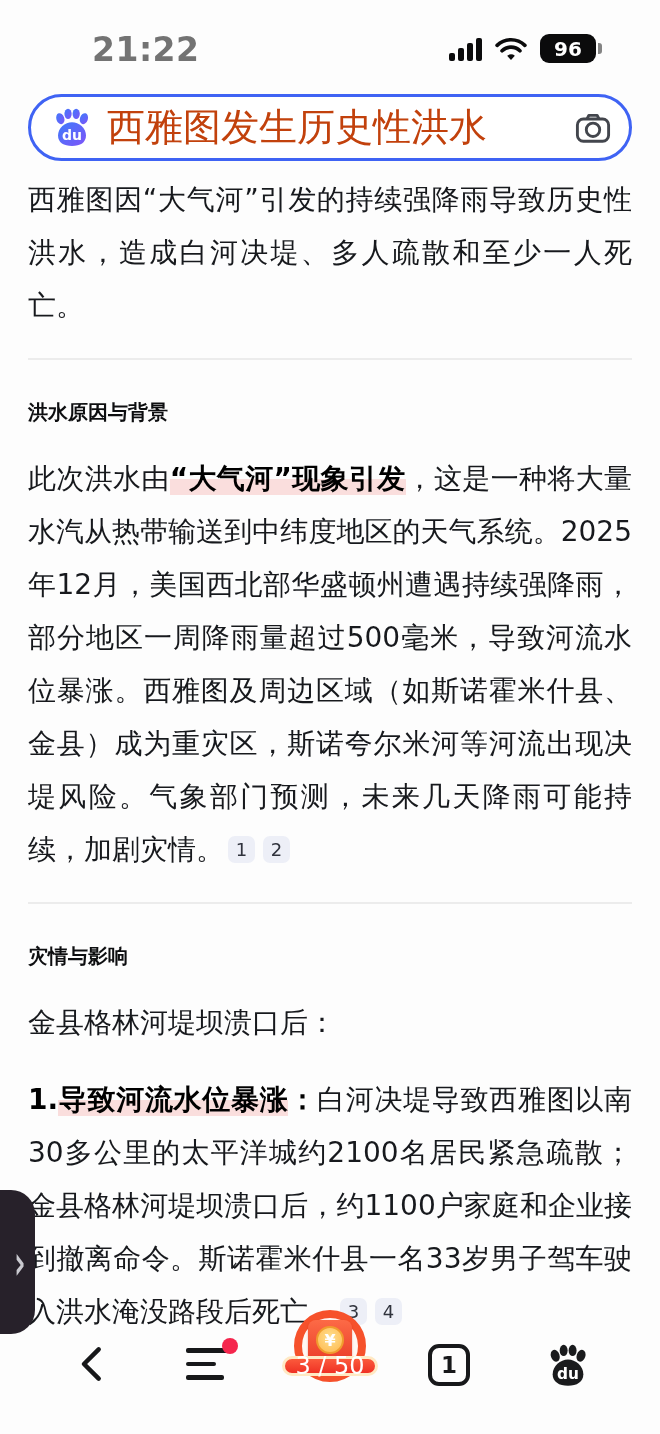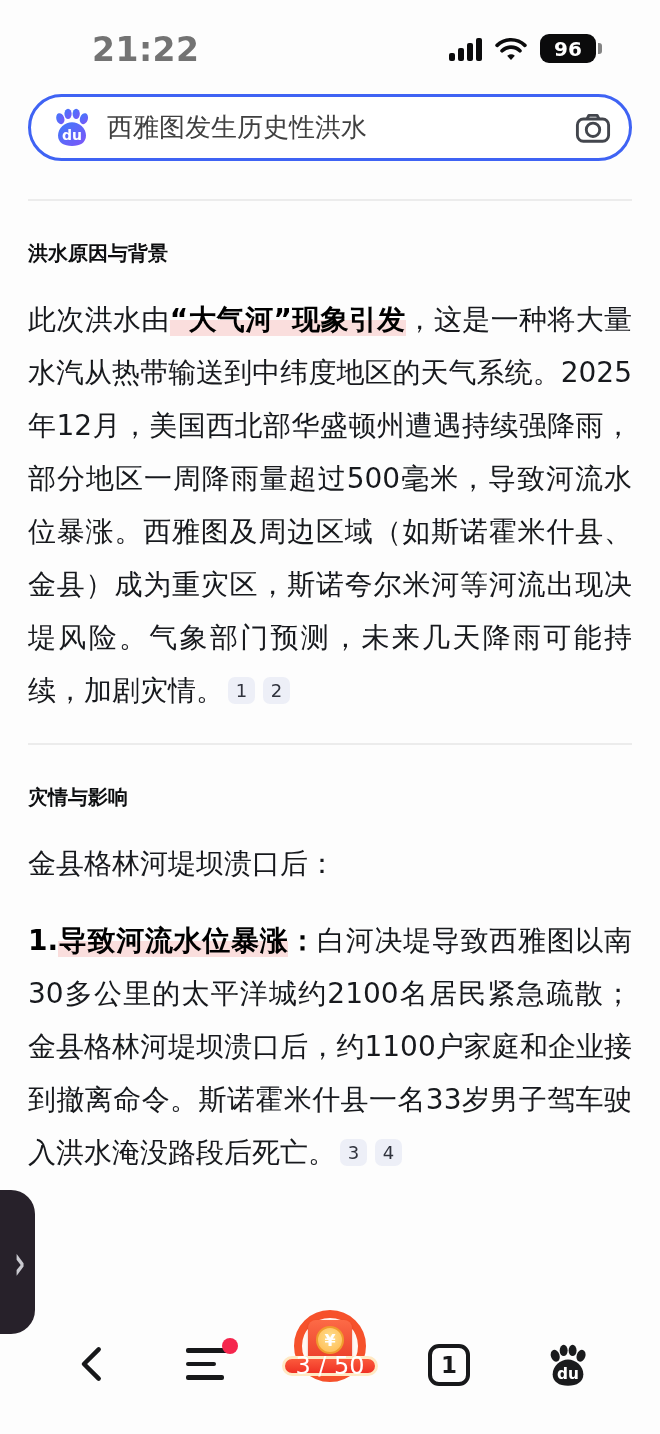--- a/index.html
+++ b/index.html
@@ -15,21 +15,21 @@
   .sig i:nth-child(1){height:8px;} .sig i:nth-child(2){height:13px;}
   .sig i:nth-child(3){height:18px;} .sig i:nth-child(4){height:23px;}
   .battery { position:relative; width:56px; height:29px; background:#0b0b0c; border-radius:9px;
              color:#fff; font-size:20px; font-weight:700; display:flex; align-items:center; justify-content:center; }
   .battery:after { content:""; position:absolute; right:-6px; top:9px; width:4px; height:11px; background:#0b0b0c; border-radius:0 3px 3px 0; opacity:.5;}
 
   
   .searchbar { position:relative; margin:10px 28px 0; height:67px; border:3px solid #3f63f4; border-radius:34px;
                background:#fff; display:flex; align-items:center; padding:0 18px 0 20px; }
   .paw { flex:0 0 auto; }
-  .query { flex:1; margin-left:14px; font-size:26px; color:#404040; white-space:nowrap; overflow:hidden; }
+  .query { flex:1; margin-left:14px; font-size:38px; color:#c2410c; white-space:nowrap; overflow:hidden; }
   .cam { flex:0 0 auto; }
 
   
   .tabs { display:flex; align-items:center; padding:0 28px; margin-top:22px; height:44px; }
   .tab { position:relative; font-size:29px; color:#9aa0a8; margin-right:89px; cursor:pointer; }
   .tab.active { color:#101114; font-weight:700; }
   .tab.active:after { content:""; position:absolute; left:3px; right:3px; bottom:-13px; height:6px; border-radius:3px; background:#3f63f4; }
   .tab-filter { margin-left:auto; margin-right:2px; }
 
   
@@ -123,20 +123,21 @@
     <svg class="cam" width="36" height="32" viewBox="0 0 30 26">
       <rect x="2" y="5.5" width="26" height="18.5" rx="5" fill="none" stroke="#43464d" stroke-width="2.4"></rect>
       <path d="M10 5.5 L11.5 2.5 L18.5 2.5 L20 5.5" fill="none" stroke="#43464d" stroke-width="2.4" stroke-linejoin="round"></path>
       <circle cx="15" cy="14.5" r="5.6" fill="none" stroke="#43464d" stroke-width="2.4"></circle>
     </svg>
   </div>
 
 
   <div class="content">
 
+    <p class="para">西雅图因“大气河”引发的持续强降雨导致历史性洪水，造成白河决堤、多人疏散和至少一人死亡。</p>
 
     <div class="divider"></div>
 
     <h2 class="sec">洪水原因与背景</h2>
 
     <p class="para mt"><span>此次洪水由</span><span class="hl">“大气河”现象引发</span><span>，这是一种将大量水汽从热带输送到中纬度地区的天气系统。2025年12月，美国西北部华盛顿州遭遇持续强降雨，部分地区一周降雨量超过500毫米，导致河流水位暴涨。西雅图及周边区域（如斯诺霍米什县、金县）成为重灾区，斯诺夸尔米河等河流出现决堤风险。气象部门预测，未来几天降雨可能持续，加剧灾情。</span><span class="cite">1</span><span class="cite">2</span></p>
 
     <div class="divider"></div>
 
     <h2 class="sec">灾情与影响</h2>

